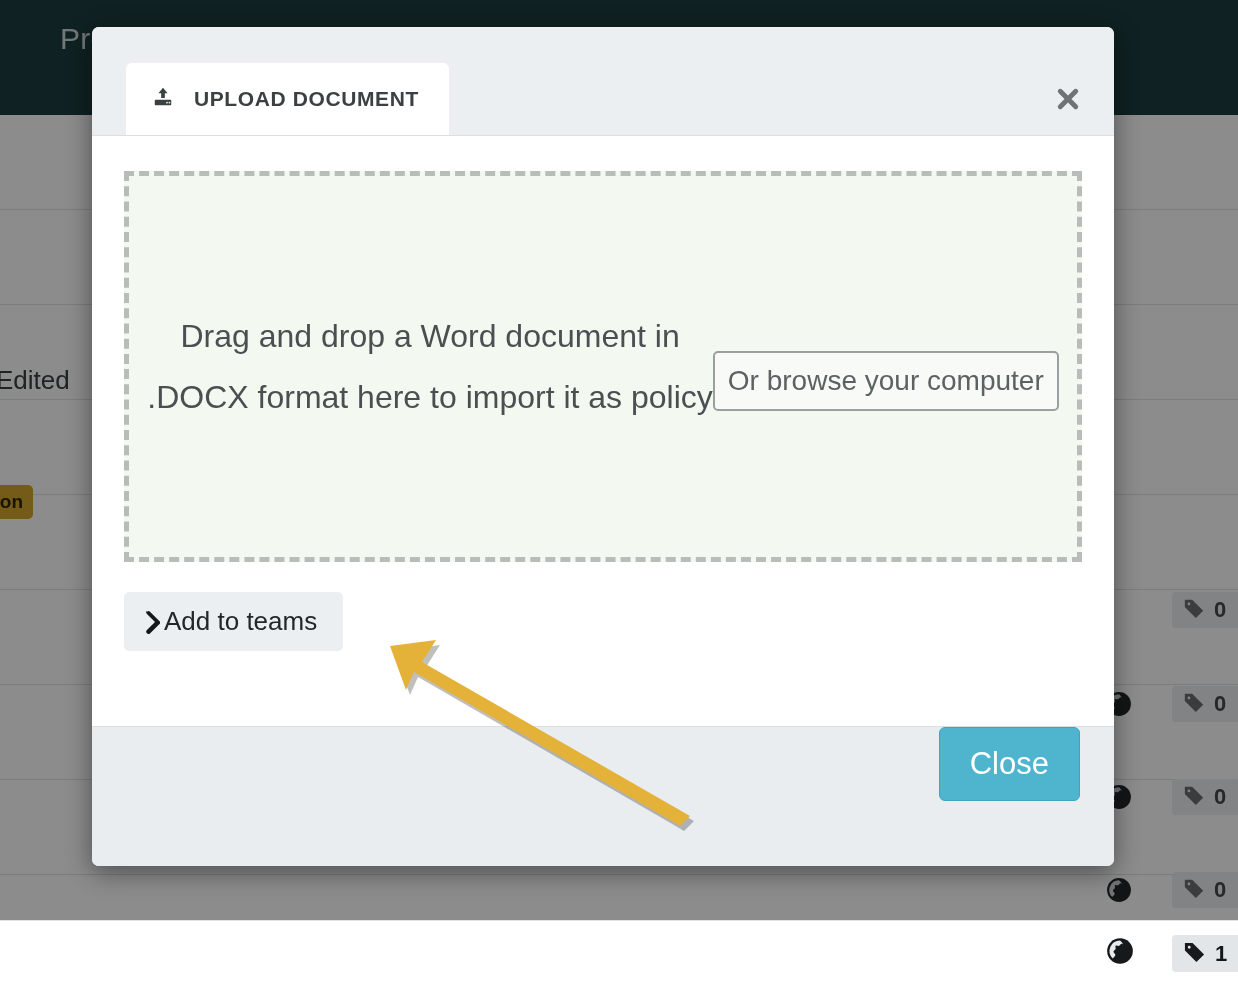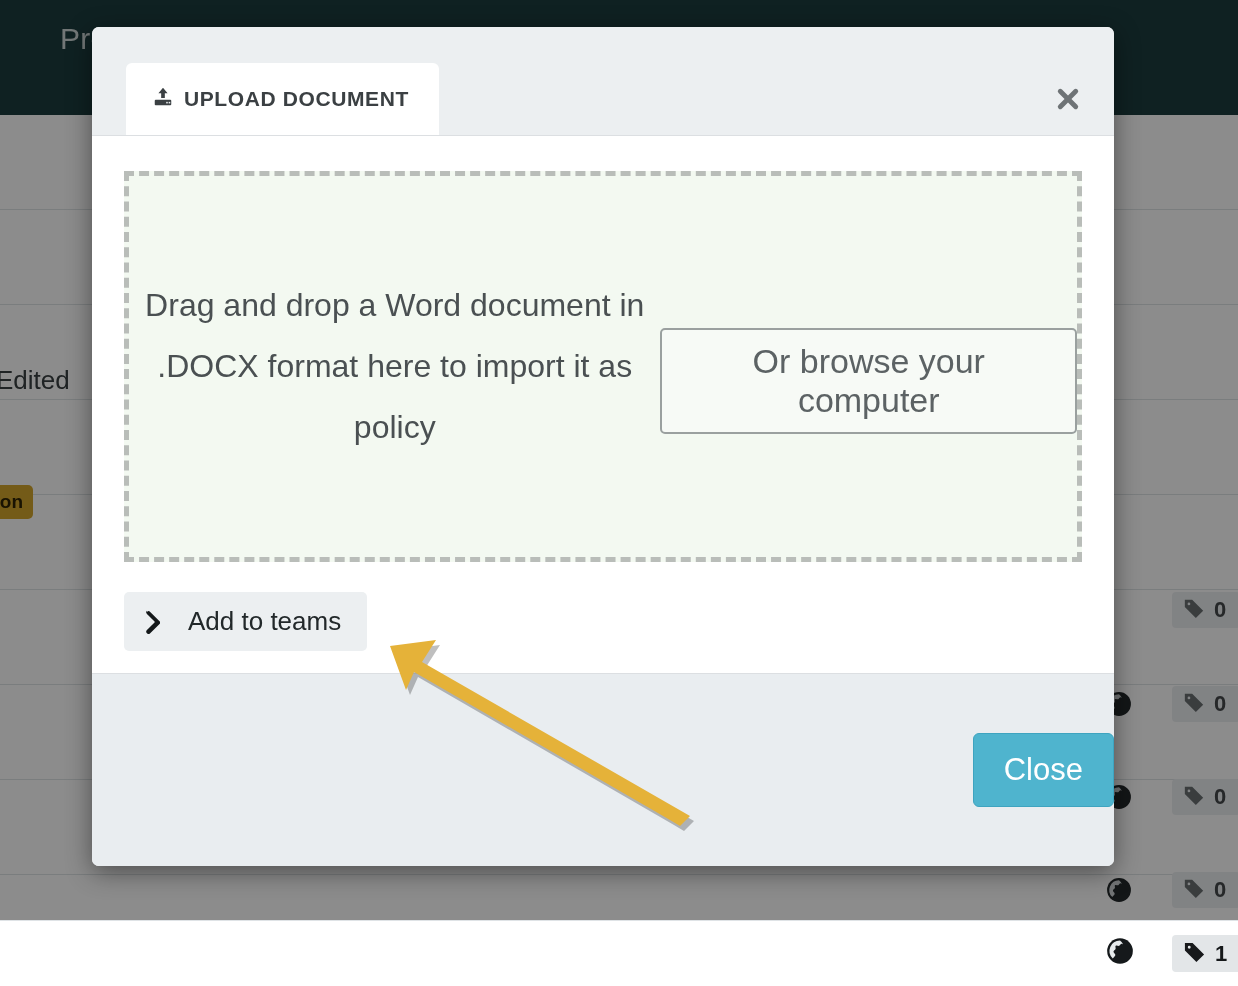--- a/index.html
+++ b/index.html
@@ -113,21 +113,21 @@
   }
   #modal-tab {
     position: absolute;
     left: 34px; top: 36px;
     height: 72px;
     background: #ffffff;
     border-top-left-radius: 6px;
     border-top-right-radius: 6px;
     display: flex;
     align-items: center;
-    gap: 10px;
+    gap: 20px;
     padding: 0 30px 0 26px;
     box-sizing: border-box;
   }
   #tab-label {
     font-size: 21px;
     font-weight: bold;
     color: #3b4043;
     letter-spacing: .6px;
     white-space: nowrap;
   }
@@ -168,50 +168,51 @@
     line-height: 1.9;
     text-align: center;
     max-width: 700px;
     white-space: pre-line;
   }
   #browse-button {
     margin-top: 28px;
     background: #f7faf6;
     border: 2px solid #9aa09f;
     border-radius: 5px;
-    padding: 12px 26px;
-    font-size: 34px;
+    padding: 12px 13px;
+    font-size: 28px;
     color: #5c6264;
     font-family: "Liberation Sans", sans-serif;
     cursor: pointer;
   }
   #add-teams-button {
     margin-top: 30px;
     background: #eceff1;
     border: none;
     border-radius: 5px;
     padding: 14px 26px 14px 20px;
     font-size: 26px;
     color: #22282a;
     font-family: "Liberation Sans", sans-serif;
     display: inline-flex;
     align-items: center;
-    gap: 28px;
+    gap: 4px;
     cursor: pointer;
   }
   #add-teams-chevron { display: flex; align-items: center; }
 
   #modal-footer {
     flex: 0 0 auto;
-    height: 193px;
+    height: 140px;
     background: #e9edf0;
     border-top: 1px solid #dcdfe2;
     display: flex;
-    align-items: center;
+    align-items: flex-start;
     justify-content: flex-end;
+    padding-right: 34px;
     box-sizing: border-box;
   }
   #close-button {
     background: #4fb4ce;
     border: 1px solid #3ea4c0;
     border-radius: 6px;
     color: #ffffff;
     font-size: 31px;
     font-family: "Liberation Sans", sans-serif;
     padding: 18px 30px;

